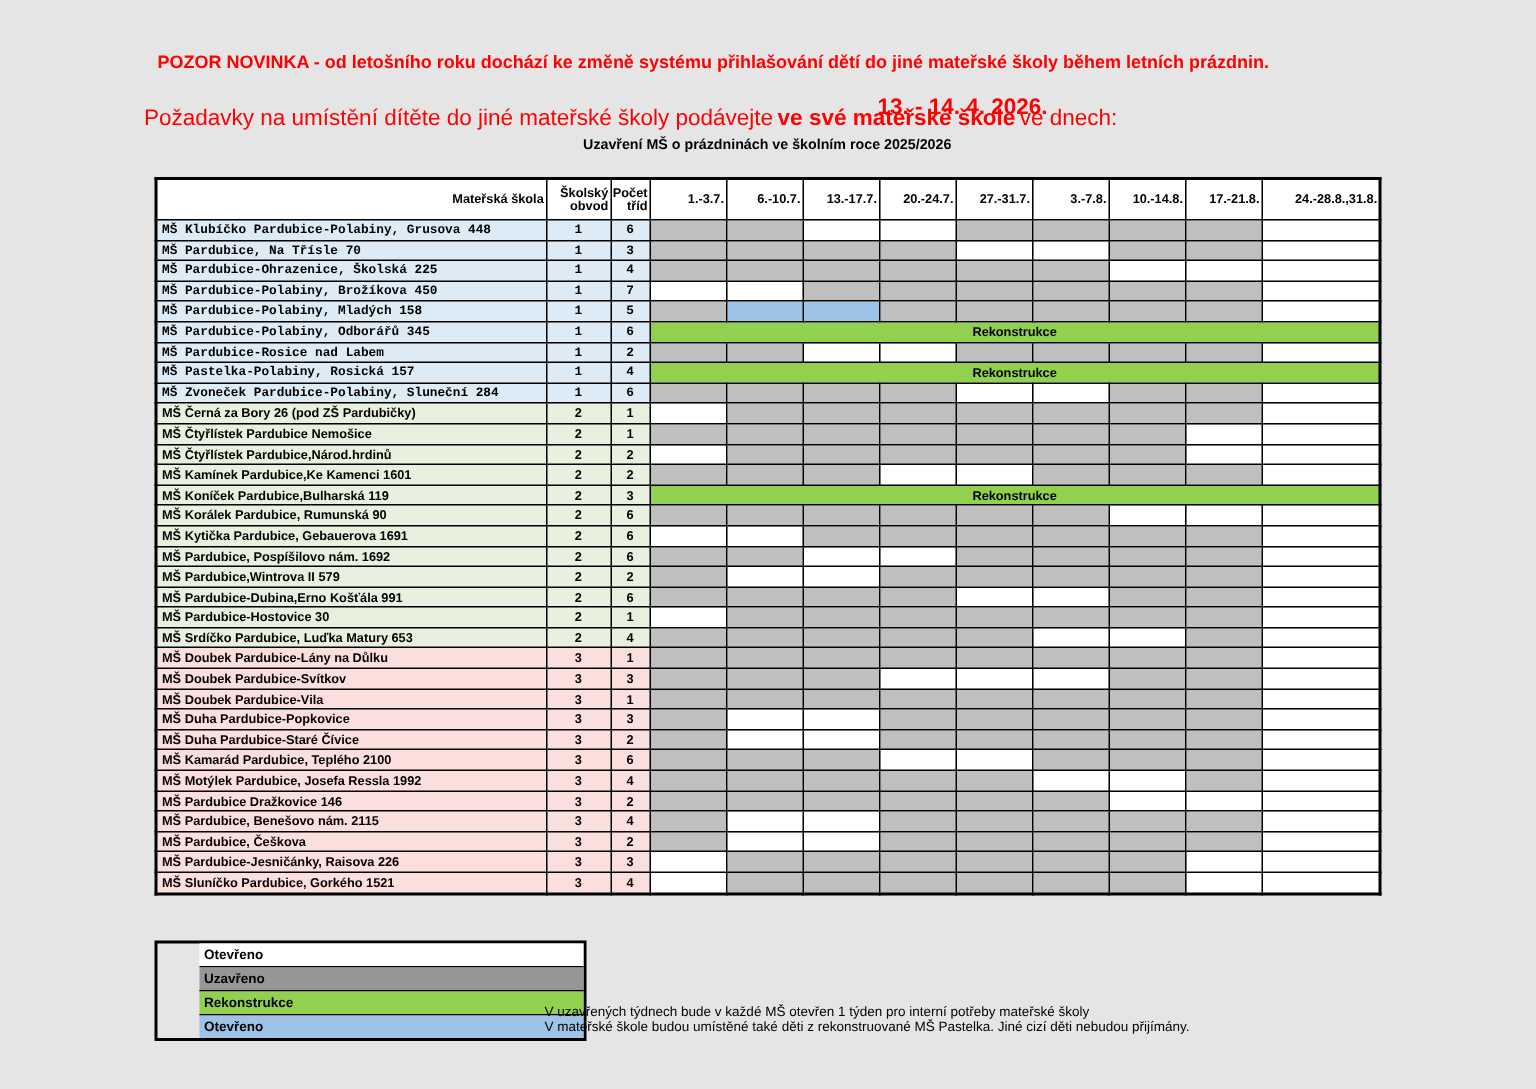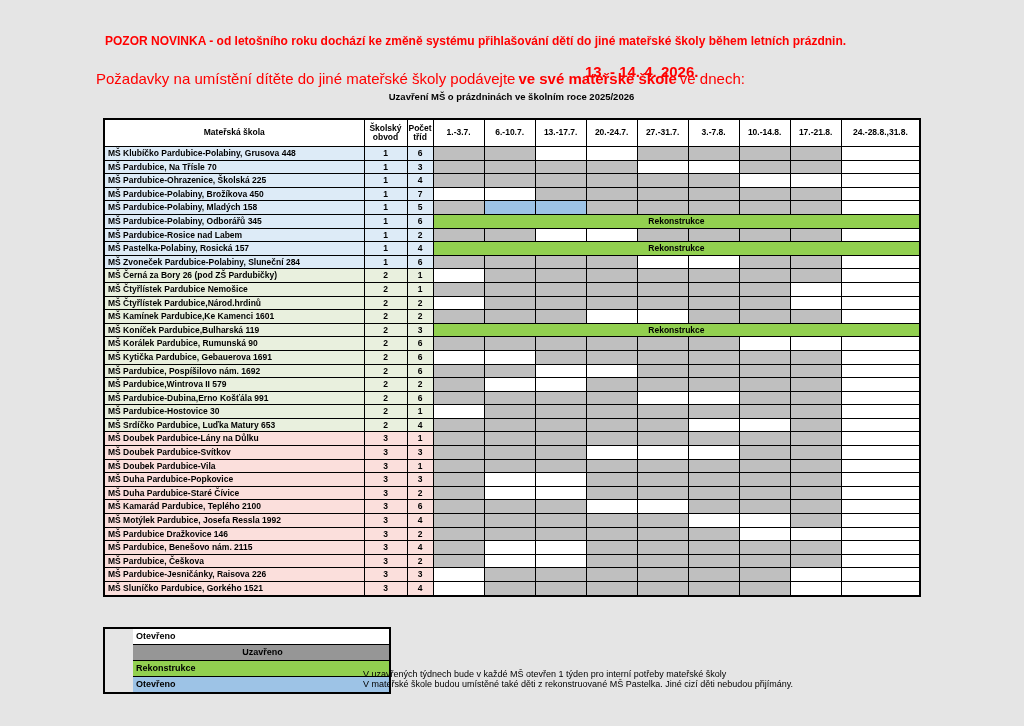--- a/index.html
+++ b/index.html
@@ -10,32 +10,32 @@
   .canvas{position:relative;width:1024px;height:726px;background:#e5e5e5;
           font-family:"Liberation Sans",sans-serif;overflow:hidden;color:#000;}
   .alert{position:absolute;left:105px;top:34px;color:var(--red);font-weight:bold;font-size:12px;white-space:nowrap;}
   .instruction{position:absolute;left:96px;top:70px;color:var(--red);font-size:15px;white-space:nowrap;text-align:center;}
   .instruction .seg{margin-right:3px;}
   .instruction .b{font-weight:bold;}
   .date{position:absolute;left:585px;top:63px;color:var(--red);font-weight:bold;font-size:15px;white-space:nowrap;}
   .title{position:absolute;left:103px;top:91px;width:817px;text-align:center;font-weight:bold;font-size:9.5px;}
   table.main{position:absolute;left:103px;top:118px;border-collapse:collapse;table-layout:fixed;border:2px solid #000;}
   table.main th,table.main td{border:1px solid #000;overflow:hidden;}
-  thead th{height:26px;font-size:8.5px;font-weight:bold;text-align:center;vertical-align:middle;
+  thead th{height:26px;font-size:8.5px;font-weight:bold;text-align:right;vertical-align:middle;
            border-bottom:2px solid #000;background:#fff;white-space:normal;line-height:1.1;padding:0 1px;}
   tbody td{height:12.6px;font-size:8.5px;font-weight:bold;padding:0;white-space:nowrap;vertical-align:middle;line-height:12.6px;}
   td.name{text-align:left;padding-left:3px;}
   td.num{text-align:center;}
-  .g1{background:var(--d1);} .g2{background:var(--d2);} .g3{background:var(--d3);}
+  .g1{background:var(--d1);font-family:Liberation Mono, monospace;} .g2{background:var(--d2);} .g3{background:var(--d3);}
   .c-G{background:var(--gray);} .c-W{background:#fff;} .c-B{background:var(--blue);}
   .c-R{background:var(--green);text-align:center;font-weight:bold;}
   .legend{position:absolute;left:103px;top:627px;width:256px;border:2px solid #000;padding-left:28px;}
   .legend-row{height:15px;line-height:15px;border-bottom:1px solid #000;font-size:9px;font-weight:bold;padding-left:3px;}
   .legend-row:last-child{border-bottom:0;}
-  .lt-open{background:#fff;} .lt-closed{background:var(--lgray);text-align:center;}
+  .lt-open{background:#fff;} .lt-closed{background:var(--lgray);}
   .lt-rekonstrukce{background:var(--green);} .lt-open-special{background:var(--blue);}
   .note{position:absolute;left:363px;font-size:9px;color:#000;white-space:nowrap;}
   .note1{top:645px;margin-top:24px;} .note2{top:679px;}
 </style>
 </head>
 <body>
 
 <div class="canvas">
   <div class="alert">POZOR NOVINKA - od letošního roku dochází ke změně systému přihlašování dětí do jiné mateřské školy během letních prázdnin.</div>
   <div class="instruction">

